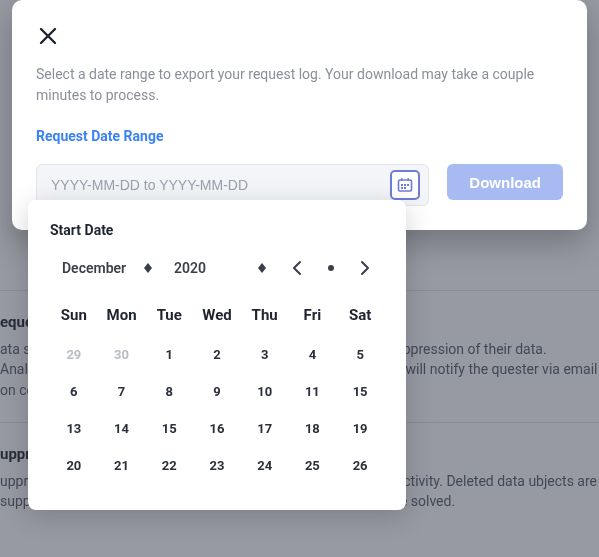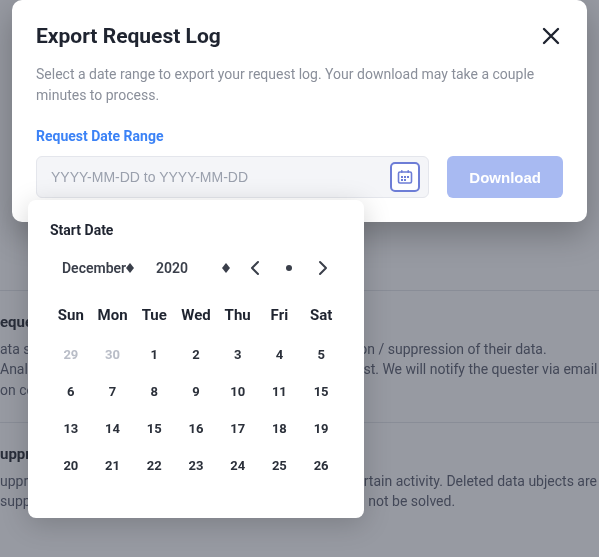--- a/index.html
+++ b/index.html
@@ -27,54 +27,54 @@
   }
   .modal-header { display: flex; align-items: flex-start; justify-content: space-between; }
   .modal-title { font-size: 21px; font-weight: 700; color: #1f2430; }
   .close-btn { background: none; border: none; cursor: pointer; padding: 2px; color: #1f2430; }
   .close-btn svg { display: block; }
 
   .modal-desc { font-size: 14px; color: #8a8f9a; margin-top: 16px; line-height: 1.5; }
 
   .field-label { font-size: 14px; font-weight: 700; color: #3b82f6; margin-top: 22px; }
 
-  .input-row { display: flex; gap: 18px; margin-top: 12px; align-items: stretch; }
+  .input-row { display: flex; gap: 18px; margin-top: 20px; align-items: stretch; }
   .date-input-wrap {
     flex: 1; display: flex; align-items: center;
     background: #f4f5f8; border: 1px solid #e4e6ec; border-radius: 6px;
     padding: 0 8px 0 14px; height: 42px;
   }
   .date-input {
     flex: 1; border: none; background: transparent; outline: none;
     font-size: 14px; color: #2b303a;
   }
   .date-input::placeholder { color: #9aa0ad; }
   .cal-btn {
     width: 30px; height: 30px; border: 2px solid #6d7dd6; border-radius: 5px;
     background: #fff; display: flex; align-items: center; justify-content: center;
     cursor: pointer; color: #6d7dd6;
   }
   .cal-btn svg { display: block; }
 
   .download-btn {
     background: #a8baf2; color: #fff; border: none; border-radius: 6px;
-    padding: 0 22px; font-size: 15px; font-weight: 600; height: 42px;
+    padding: 0 22px; font-size: 15px; font-weight: 600; height: 36px;
     cursor: not-allowed;
   }
 
   
   .datepicker {
-    position: absolute; left: 28px; top: 200px; width: 336px;
+    position: absolute; left: 28px; top: 200px; width: 378px;
     background: #fff; border-radius: 8px;
     box-shadow: 0 6px 28px rgba(0,0,0,0.18);
-    padding: 22px 22px 34px 22px;
+    padding: 22px 22px 26px 22px;
   }
   .dp-title { font-size: 14px; font-weight: 700; color: #1f2430; margin-bottom: 18px; }
   .dp-controls { display: flex; align-items: center; gap: 0; margin-bottom: 18px; padding: 0 4px; }
-  .dp-sel { display: inline-flex; align-items: center; gap: 0; font-size: 14px; font-weight: 600; color: #3a3f4a; cursor: pointer; }
+  .dp-sel { display: inline-flex; align-items: center; gap: 18px; font-size: 14px; font-weight: 600; color: #3a3f4a; cursor: pointer; }
   .dp-sel.month { margin-left: 8px; }
   .dp-sel.year { margin-left: 22px; }
   .sort-icon { display: inline-flex; flex-direction: column; line-height: 0; color: #3a3f4a; }
   .sort-icon svg { display: block; }
   .dp-spacer { flex: 1; }
   .dp-nav { display: inline-flex; align-items: center; gap: 22px; margin-right: 6px; }
   .nav-btn { background: none; border: none; cursor: pointer; color: #3a3f4a; padding: 4px; display:flex; align-items:center; }
   .nav-dot { width: 6px; height: 6px; border-radius: 50%; background: #3a3f4a; display: inline-block; }
 
   .dp-grid { width: 100%; border-collapse: collapse; }
@@ -97,21 +97,20 @@
   <div class="row">
     <h4>uppression</h4>
     <p>uppressed data subjects are excluded from storage and certain activity. Deleted data ubjects are suppressed by default so that new data on that identity will not be solved.</p>
   </div>
 </div>
 
 <div class="overlay"></div>
 
 <div class="modal">
   <div class="modal-header">
-    <div class="modal-title">Export Request Log</div>
     <button class="close-btn">
       <svg width="20" height="20" viewBox="0 0 20 20">
           <path d="M3 3 L17 17 M17 3 L3 17" stroke="currentColor" stroke-width="2.4" stroke-linecap="round"></path>
         </svg>
     </button>
   </div>
   <p class="modal-desc">Select a date range to export your request log. Your download may take a couple minutes to process.</p>
   <div class="field-label">Request Date Range</div>
   <div class="input-row">
     <div class="date-input-wrap">

